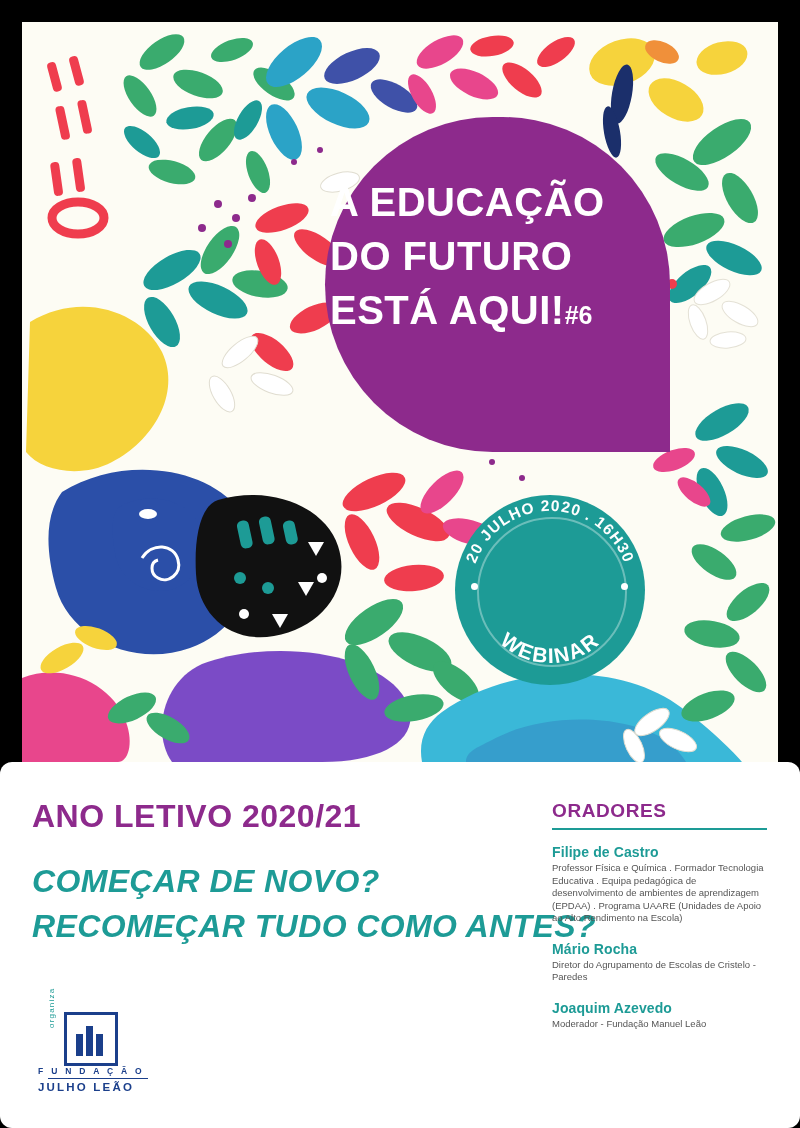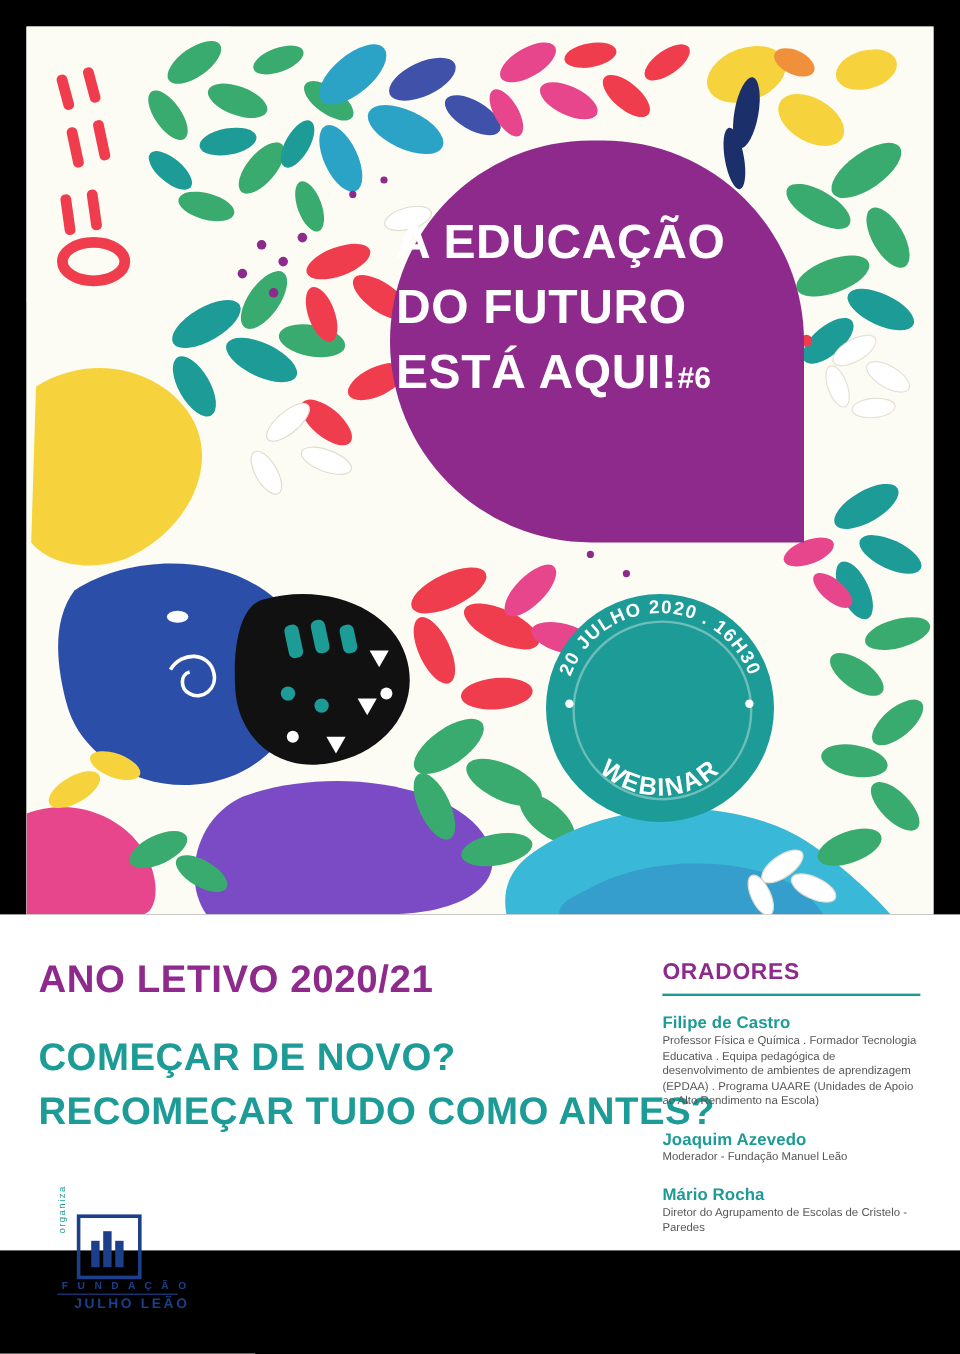--- a/index.html
+++ b/index.html
@@ -114,22 +114,23 @@
     font-size: 21px;
     letter-spacing: 1.6px;
   }
 
   
   .bottom {
     position: absolute;
     left: 0;
     top: 762px;
     width: 800px;
-    height: 280px;
+    height: 366px;
     background: #ffffff;
+    border-radius: 12px;
   }
 
   .headline-block {
     position: absolute;
     left: 32px;
     top: 36px;
     width: 520px;
   }
   .year {
     color: #8d2a8c;
@@ -143,20 +144,21 @@
   }
   .q {
     color: #1d9b96;
     font-family: "Liberation Sans Narrow", "Liberation Sans", sans-serif;
     font-weight: bold;
     font-size: 32px;
     letter-spacing: 0.4px;
     text-transform: uppercase;
     margin: 0 0 8px 0;
     white-space: nowrap;
+    font-style: italic;
   }
 
   
   .speakers {
     position: absolute;
     left: 552px;
     top: 38px;
     width: 215px;
   }
   .speakers-title {
@@ -224,21 +226,21 @@
     bottom: 7px;
   }
   .logo-mark .b1 { left: 9px;  height: 22px; }
   .logo-mark .b2 { left: 19px; height: 30px; }
   .logo-mark .b3 { left: 29px; height: 22px; }
   .logo-text {
     position: absolute;
     left: 0;
     top: 54px;
     width: 120px;
-    text-align: right;
+    text-align: left;
     color: #1b3f8b;
   }
   .logo-text .l1 {
     font-size: 8.5px;
     letter-spacing: 2.8px;
     font-weight: bold;
   }
   .logo-text .l2 {
     font-size: 11.5px;
     letter-spacing: 2.2px;
@@ -517,26 +519,26 @@
 
     <div class="speakers">
       <p class="speakers-title">ORADORES</p>
       <div class="speakers-rule"></div>
 
       <div class="speaker">
         <p class="speaker-name">Filipe de Castro</p>
         <p class="speaker-role">Professor Física e Química . Formador Tecnologia Educativa . Equipa pedagógica de desenvolvimento de ambientes de aprendizagem (EPDAA) . Programa UAARE (Unidades de Apoio ao Alto Rendimento na Escola)</p>
       </div>
       <div class="speaker">
+        <p class="speaker-name">Mário Rocha</p>
+        <p class="speaker-role">Diretor do Agrupamento de Escolas de Cristelo - Paredes</p>
+      </div>
+      <div class="speaker">
         <p class="speaker-name">Joaquim Azevedo</p>
         <p class="speaker-role">Moderador - Fundação Manuel Leão</p>
-      </div>
-      <div class="speaker">
-        <p class="speaker-name">Mário Rocha</p>
-        <p class="speaker-role">Diretor do Agrupamento de Escolas de Cristelo - Paredes</p>
       </div>
     </div>
 
     <div class="logo">
       <div class="logo-org">organiza</div>
       <div class="logo-mark">
         <span class="bar b1"></span>
         <span class="bar b2"></span>
         <span class="bar b3"></span>
       </div>

